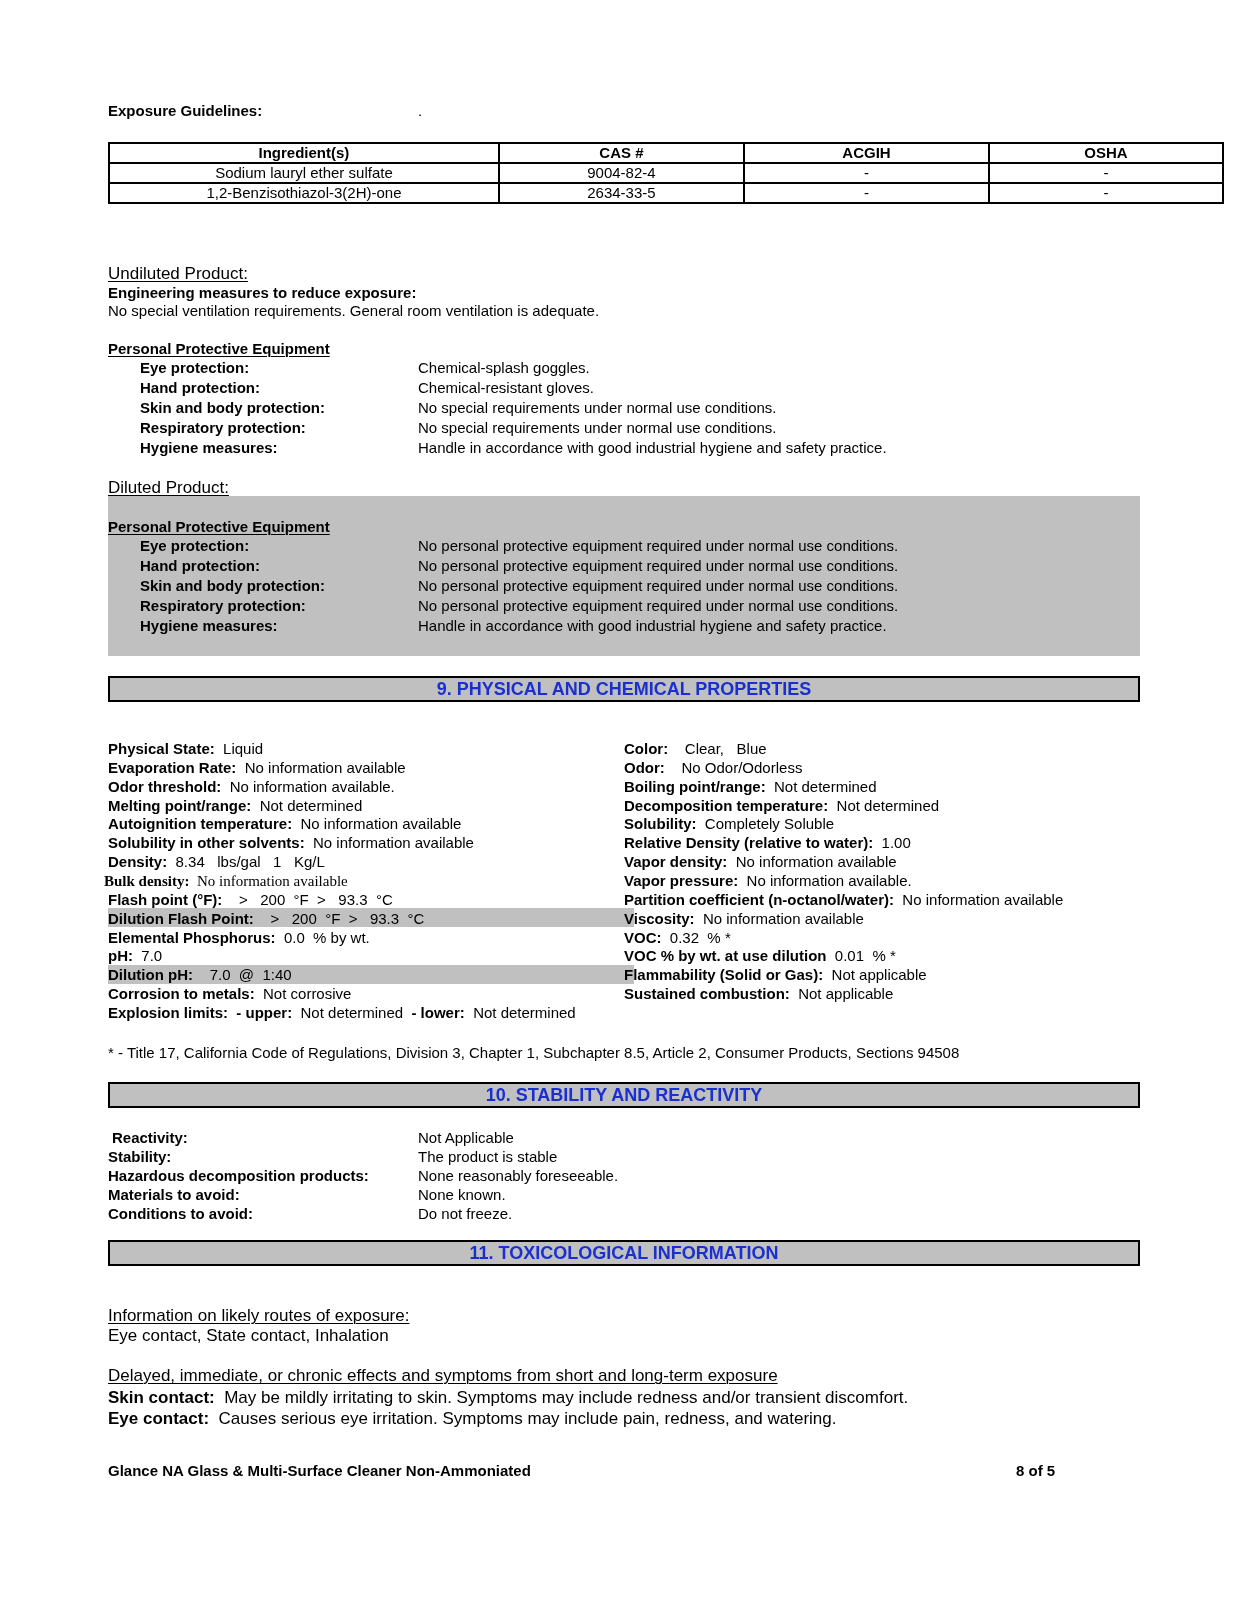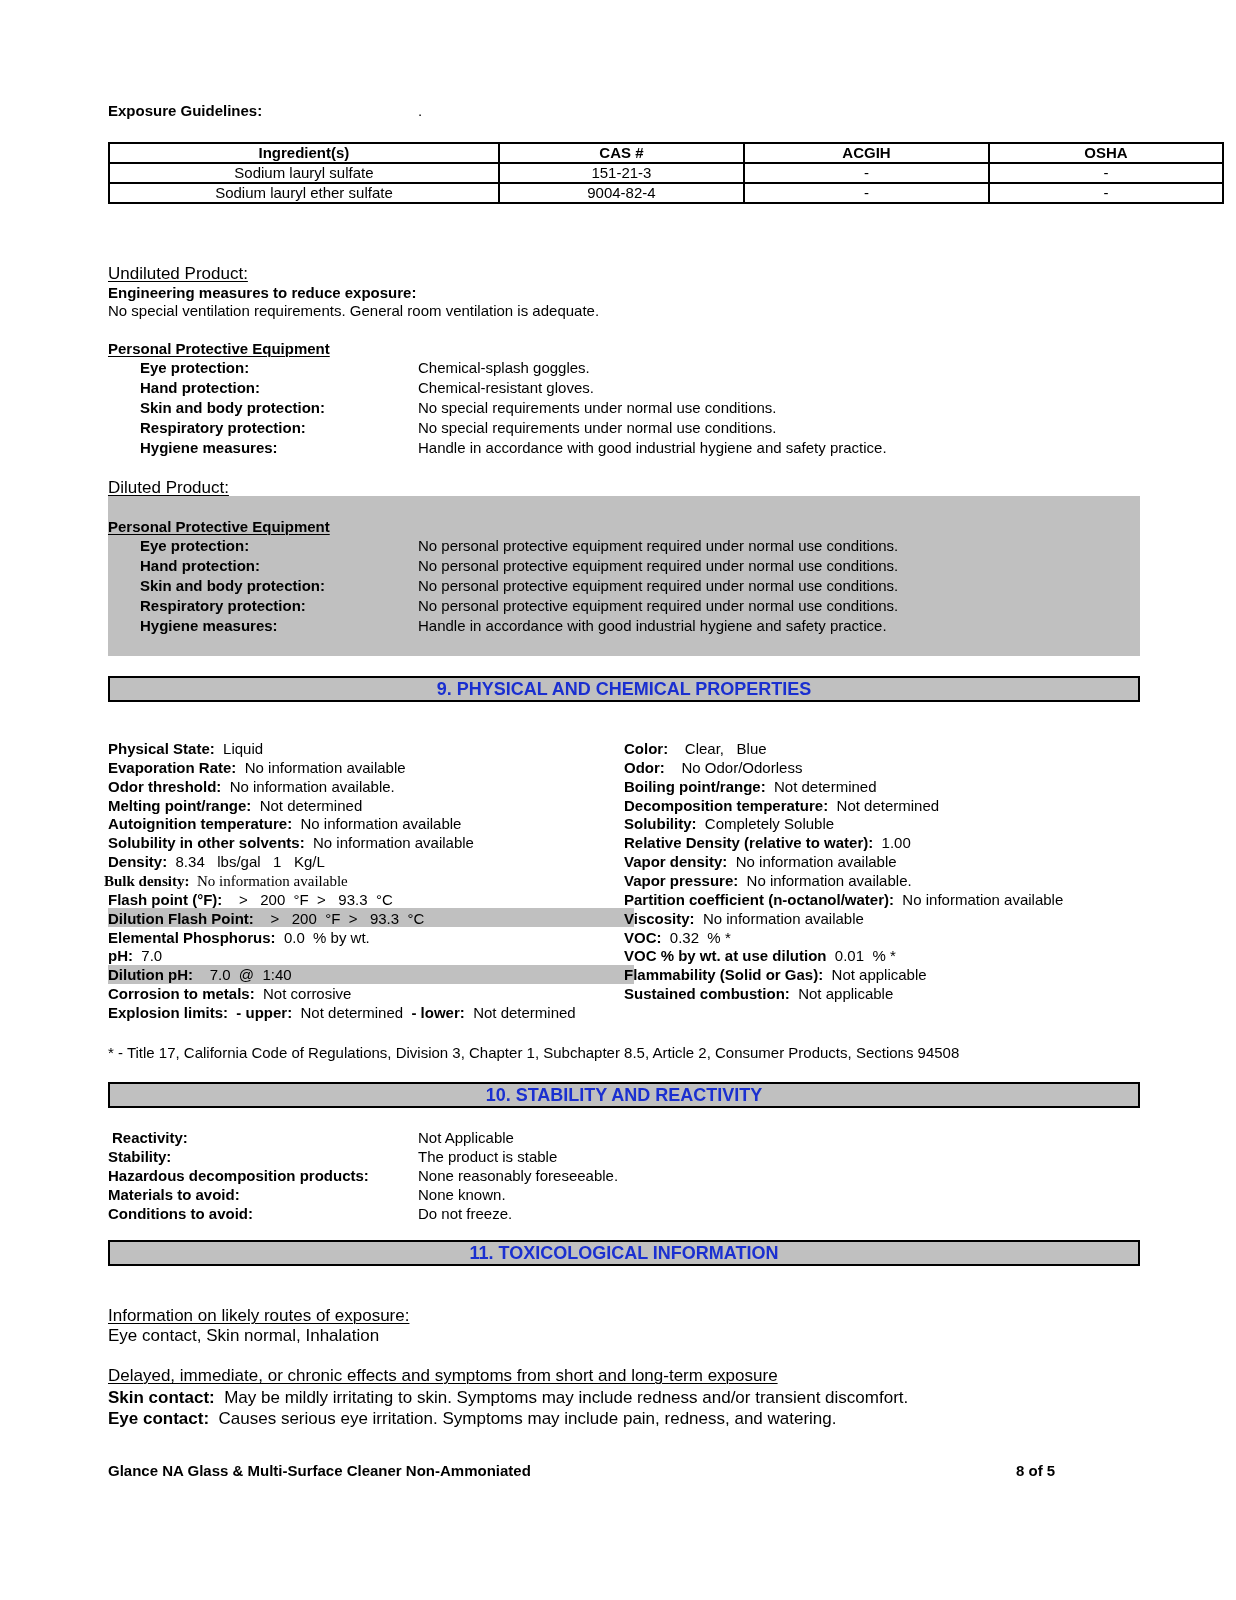--- a/index.html
+++ b/index.html
@@ -34,28 +34,28 @@
   <thead>
     <tr>
       <th style="width:35%;">Ingredient(s)</th>
       <th style="width:22%;">CAS #</th>
       <th style="width:22%;">ACGIH</th>
       <th style="width:21%;">OSHA</th>
     </tr>
   </thead>
   <tbody>
     <tr>
-      <td>Sodium lauryl sulfate</td>
-      <td>151-21-3</td>
+      <td>Sodium lauryl ether sulfate</td>
+      <td>9004-82-4</td>
       <td>-</td>
       <td>-</td>
     </tr>
     <tr>
-      <td>Sodium lauryl ether sulfate</td>
-      <td>9004-82-4</td>
+      <td>1,2-Benzisothiazol-3(2H)-one</td>
+      <td>2634-33-5</td>
       <td>-</td>
       <td>-</td>
     </tr>
   </tbody>
 </table>
 
 <div class="abs u" style="left:108px;top:264px;font-size:17px;">Undiluted Product:</div>
 <div class="abs b" style="left:108px;top:284px;">Engineering measures to reduce exposure:</div>
 <div class="abs" style="left:108px;top:302px;">No special ventilation requirements. General room ventilation is adequate.</div>
 
@@ -139,19 +139,19 @@
   <div class="row b" style="left:108px;top:1166px;">Hazardous decomposition products:</div>
   <div class="row" style="left:418px;top:1166px;">None reasonably foreseeable.</div>
   <div class="row b" style="left:108px;top:1185px;">Materials to avoid:</div>
   <div class="row" style="left:418px;top:1185px;">None known.</div>
   <div class="row b" style="left:108px;top:1204px;">Conditions to avoid:</div>
   <div class="row" style="left:418px;top:1204px;">Do not freeze.</div>
 </div>
 
 <div class="sect-bar" style="top:1240px;">11. TOXICOLOGICAL INFORMATION</div>
 <div class="abs u" style="left:108px;top:1306px;font-size:17px;">Information on likely routes of exposure:</div>
-<div class="abs" style="left:108px;top:1326px;font-size:17px;">Eye contact, Skin normal, Inhalation</div>
+<div class="abs" style="left:108px;top:1326px;font-size:17px;">Eye contact, State contact, Inhalation</div>
 <div class="abs u" style="left:108px;top:1366px;font-size:17px;">Delayed, immediate, or chronic effects and symptoms from short and long-term exposure</div>
 <div class="abs" style="left:108px;top:1388px;font-size:17px;white-space:pre;"><span class="b">Skin contact:</span>  <span>May be mildly irritating to skin. Symptoms may include redness and/or transient discomfort.</span></div>
 <div class="abs" style="left:108px;top:1409px;font-size:17px;white-space:pre;text-align:right;"><span class="b">Eye contact:</span>  <span>Causes serious eye irritation. Symptoms may include pain, redness, and watering.</span></div>
 
 <div class="abs b" style="left:108px;top:1462px;">Glance NA Glass &amp; Multi-Surface Cleaner Non-Ammoniated</div>
 <div class="abs b" style="left:1016px;top:1462px;">8 of 5</div>
 
 </body></html>

